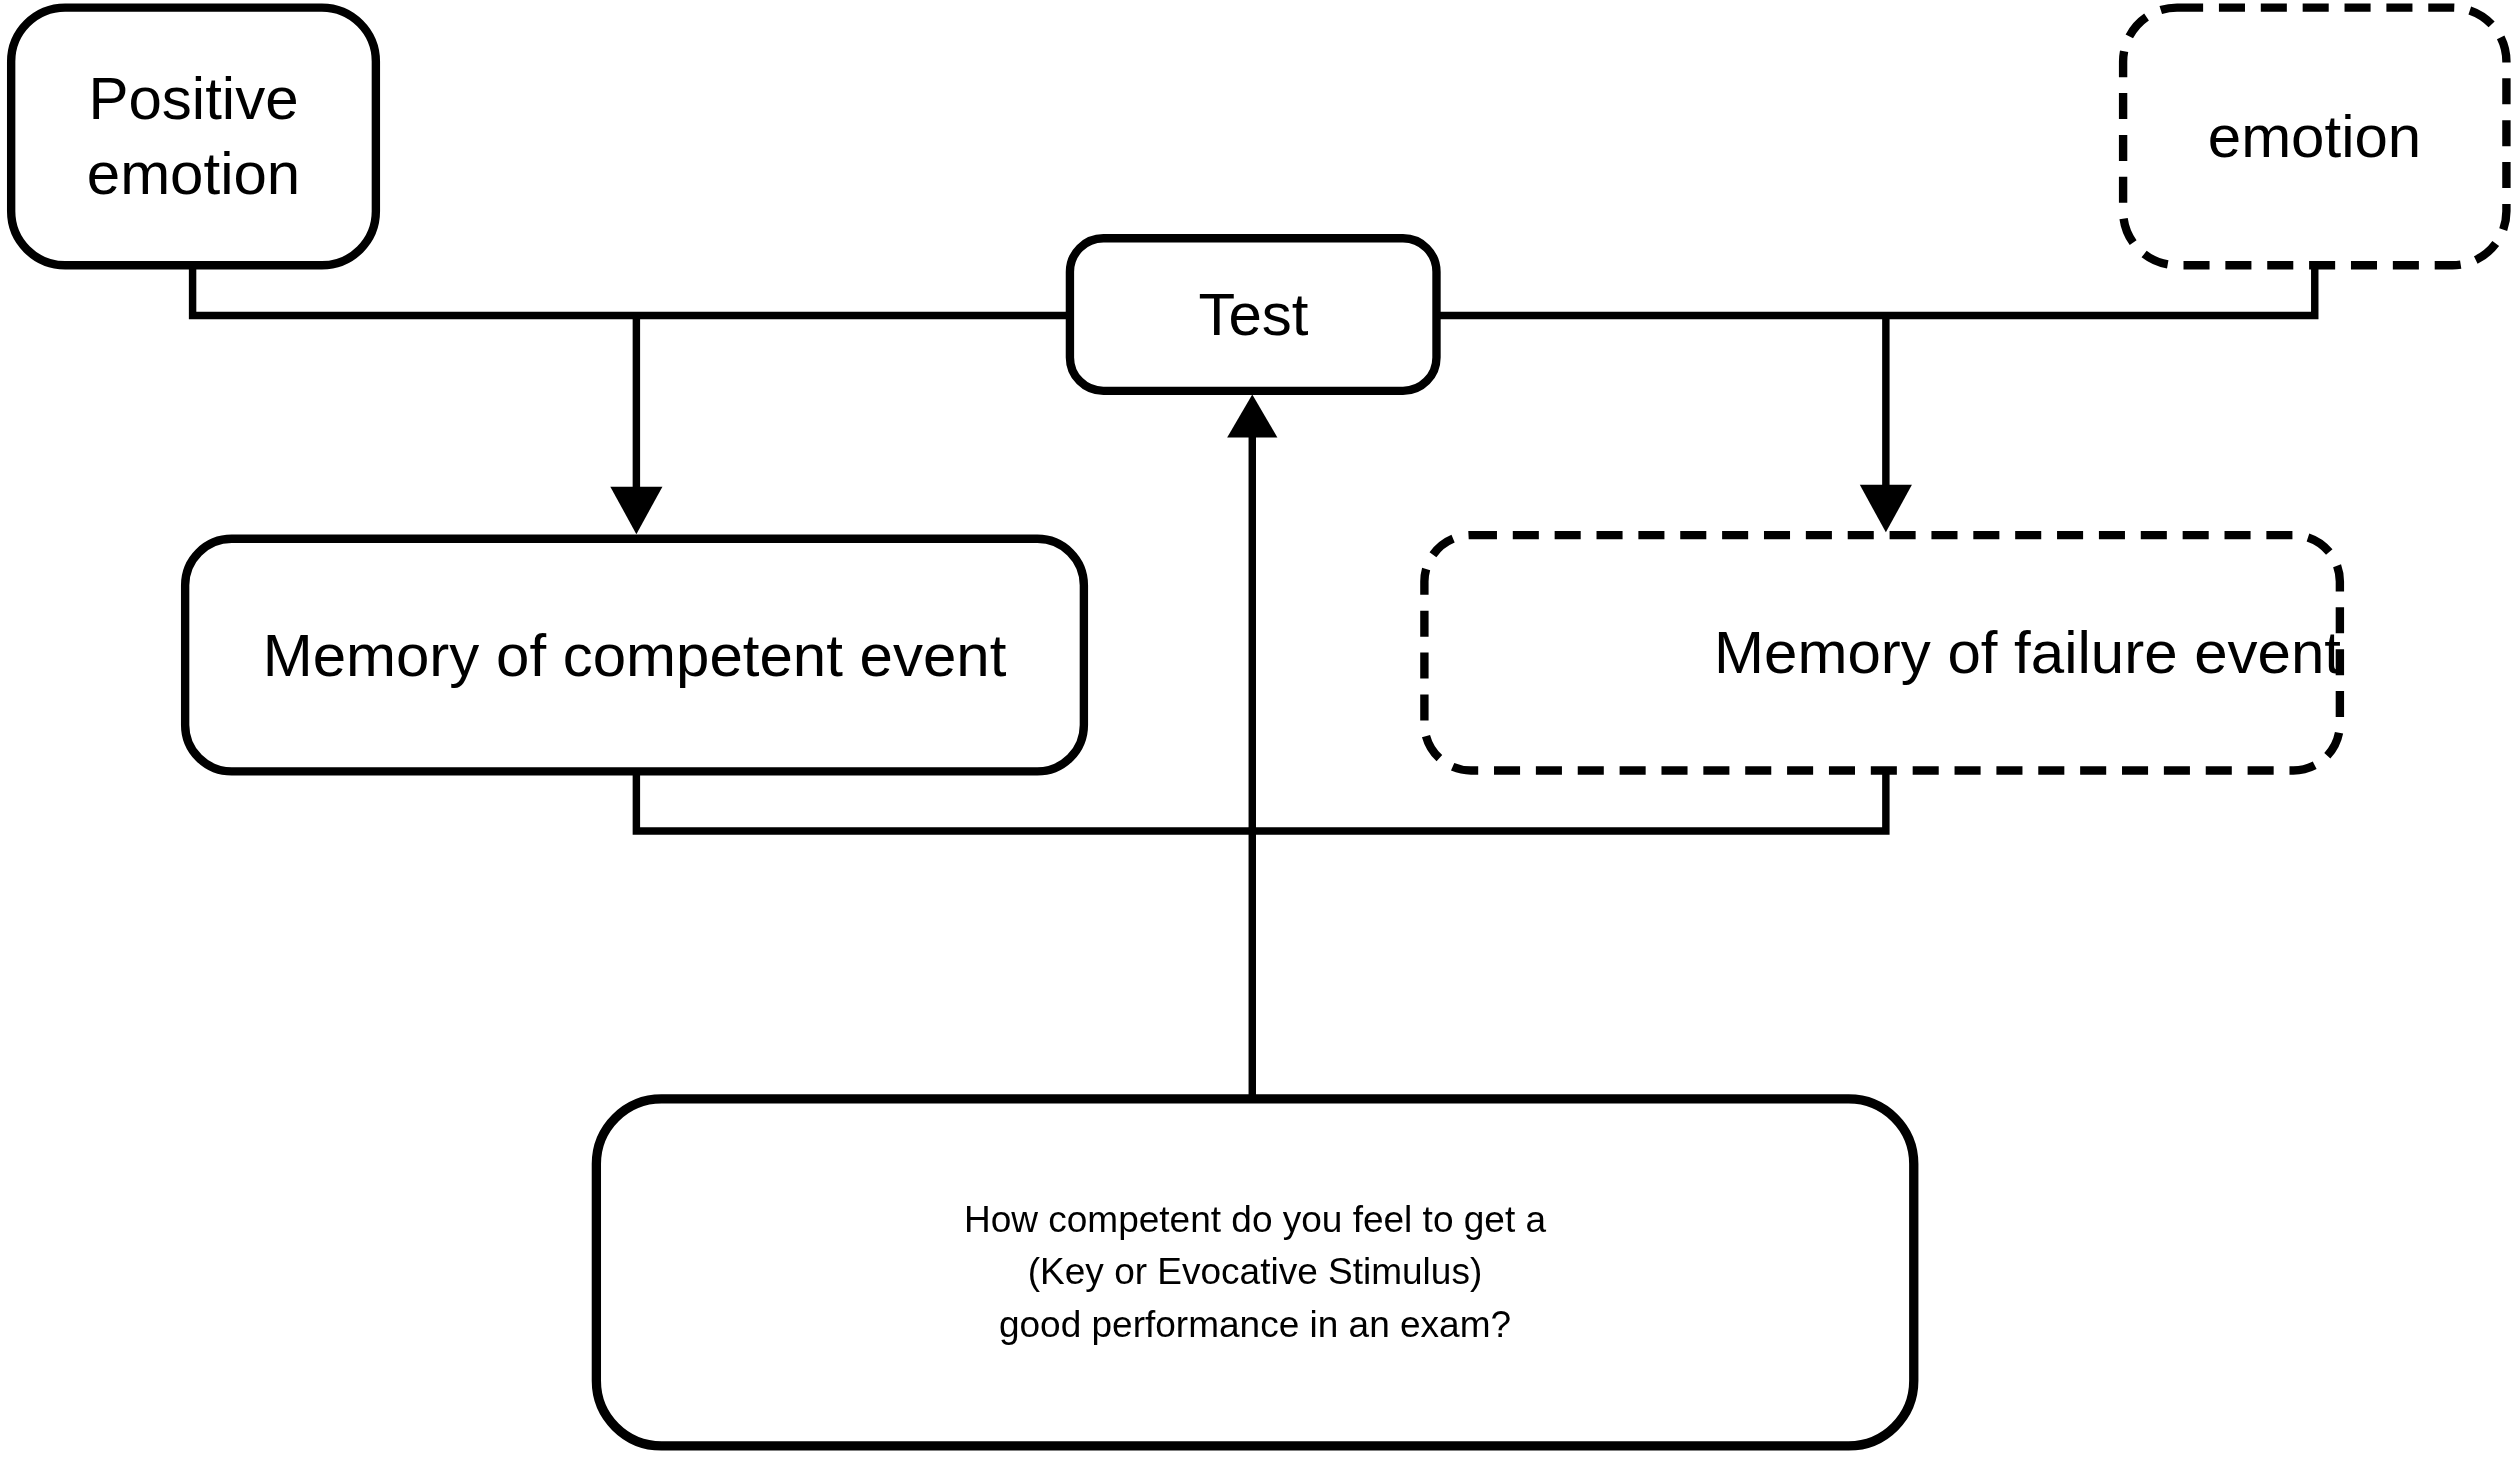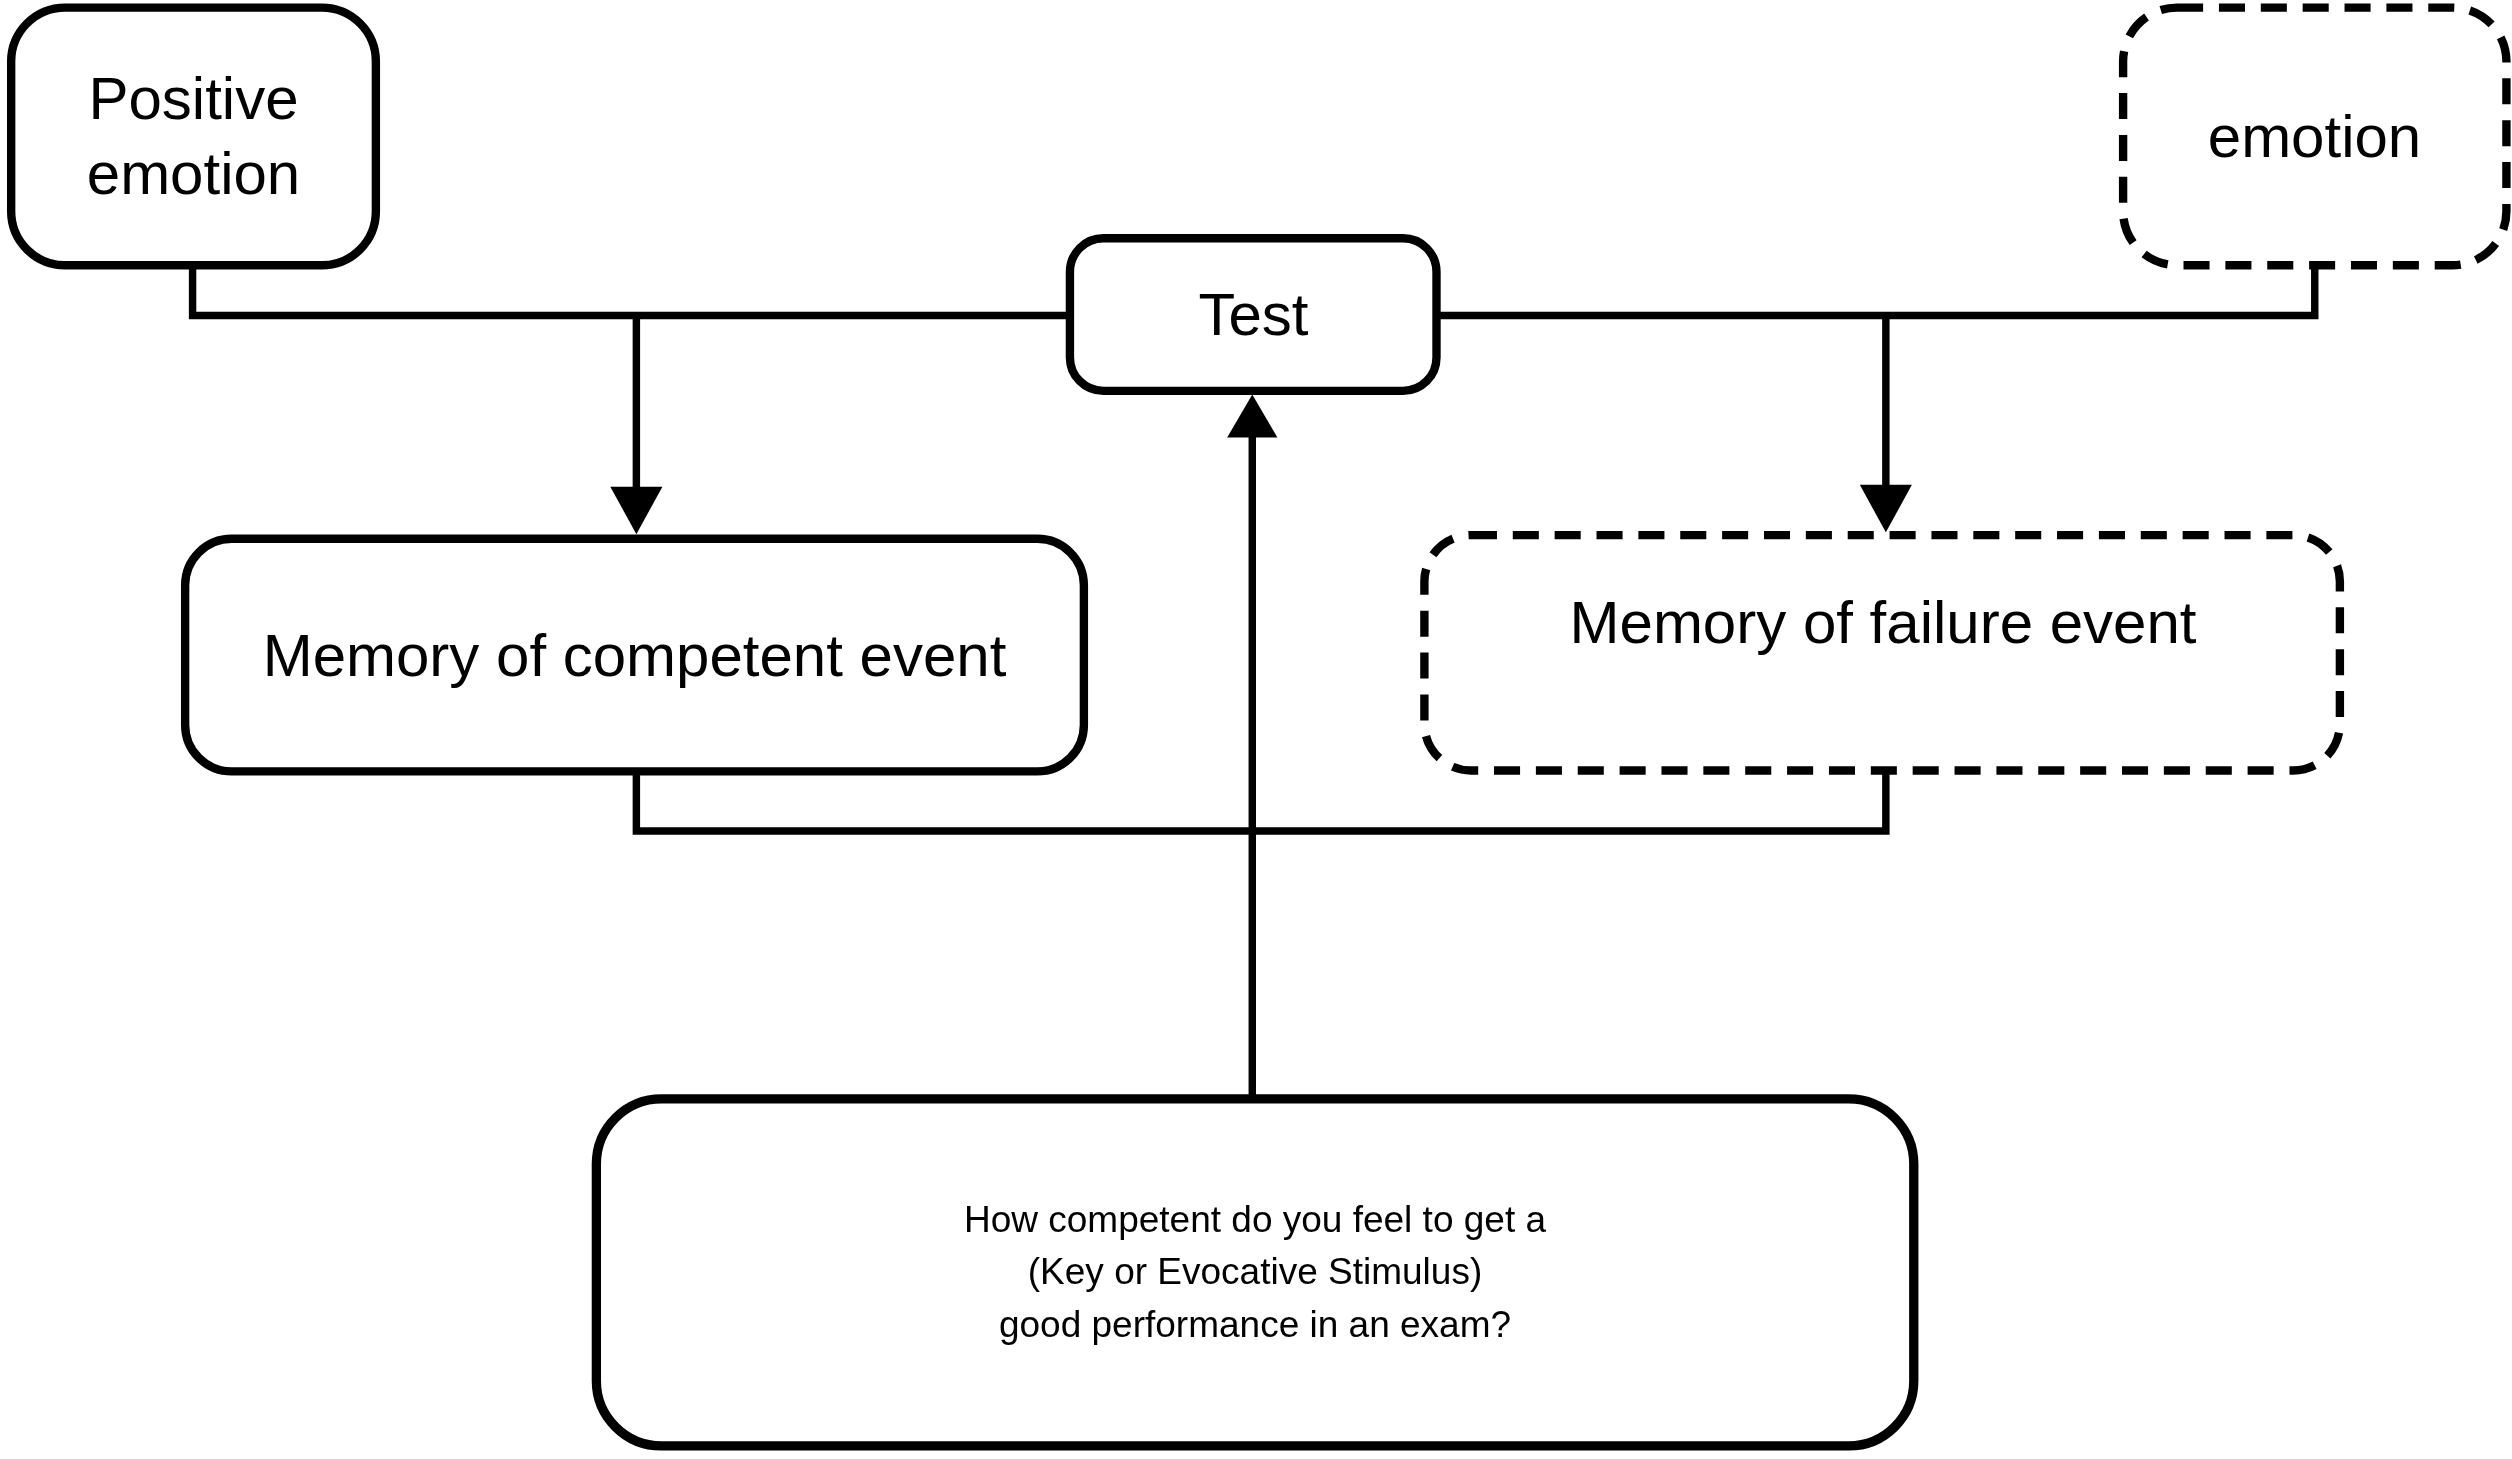--- a/index.html
+++ b/index.html
@@ -22,21 +22,21 @@
     text-align: center;
     font-size: 60px;
     line-height: 1.26;
     letter-spacing: 0;
     white-space: nowrap;
   }
   .lbl-positive { left: 11px;   top: 7.4px;    width: 365px;  height: 258px; }
   .lbl-negative { left: 2123px; top: 7.4px;    width: 383px;  height: 258px; }
   .lbl-test     { left: 1070px; top: 238px;  width: 367px;  height: 153px; }
   .lbl-success  { left: 185px;  top: 539px;  width: 899px;  height: 233px; }
-  .lbl-failure  { left: 1425px; top: 505px;  width: 916px;  height: 235px; }
+  .lbl-failure  { left: 1425px; top: 535px;  width: 916px;  height: 235px; align-items: flex-end; }
   .lbl-stimulus { left: 596px;  top: 1099px; width: 1318px; height: 347px;
                   font-size: 37px; line-height: 1.42; }
 </style>
 </head>
 <body>
 
 <div class="canvas">
 
   <svg viewBox="0 0 2700 1569" xmlns="http://www.w3.org/2000/svg">
 

